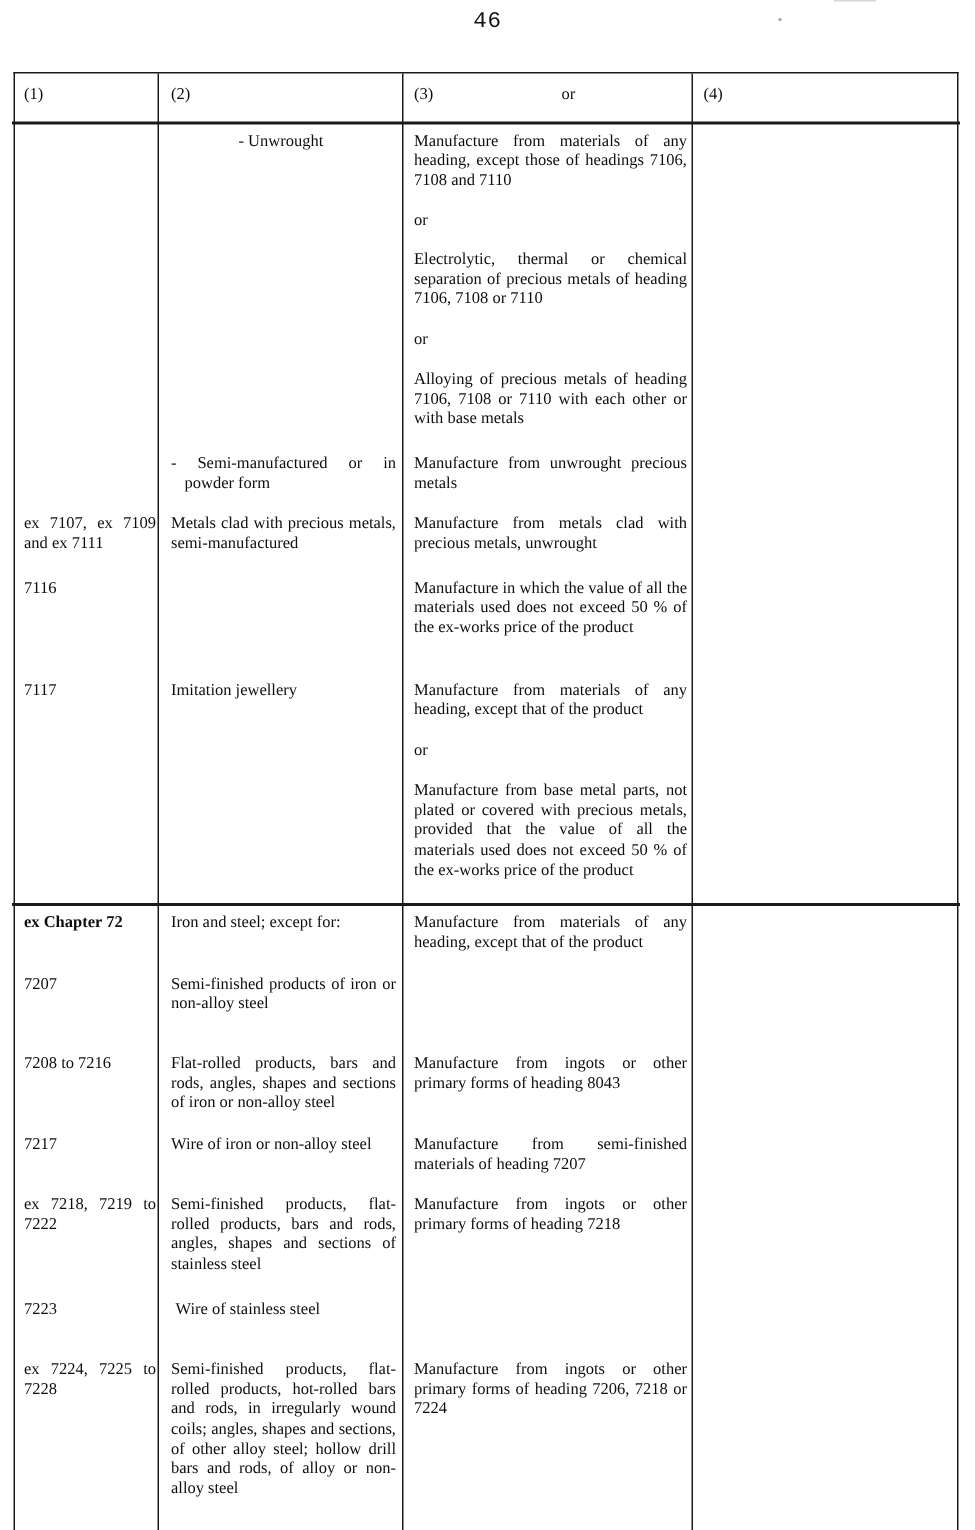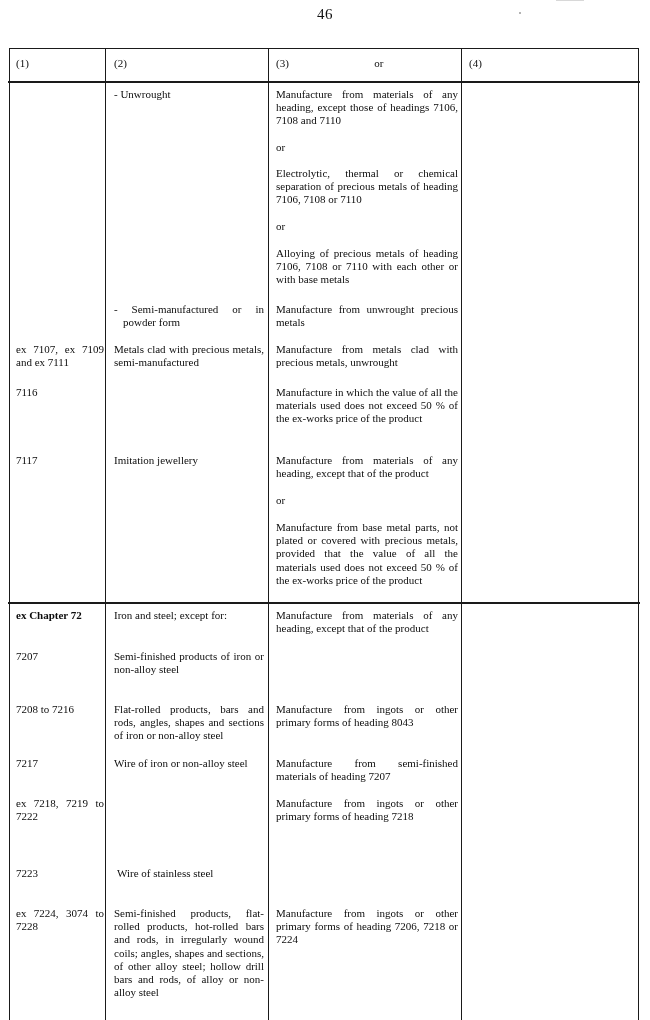--- a/index.html
+++ b/index.html
@@ -24,21 +24,21 @@
   }
 
   
   .page-number {
     position: absolute;
     left: 0;
     top: 6px;
     width: 650px;
     text-align: center;
     font-size: 15px;
-    font-family: Liberation Serif, serif;
+    font-family: Liberation Mono, monospace;
     letter-spacing: .5px;
     color: #111;
   }
   .stray-dot {
     position: absolute;
     left: 519px;
     top: 12px;
     width: 2px;
     height: 2px;
     background: #9a9a9a;
@@ -130,21 +130,21 @@
 
     <div class="cell hdr col1" style="top:8px;">(1)</div>
     <div class="cell hdr col2" style="top:8px;">(2)</div>
     <div class="cell hdr col3" style="top:8px; width:192px;">
       <span>(3)</span>
       <span style="display:inline-block; width:80px;"></span>
       <span>or</span>
     </div>
     <div class="cell hdr col4" style="top:8px;">(4)</div>
 
-    <div class="cell col2 hang" style="top:39px;">- Unwrought</div>
+    <div class="cell col2 hang" style="top:39px;margin-left:45px;">- Unwrought</div>
     <div class="cell col3 just" style="top:39px;">Manufacture from materials of any heading, except those of headings 7106, 7108 and 7110</div>
     <div class="cell col3" style="top:92px;">or</div>
     <div class="cell col3 just" style="top:118px;">Electrolytic, thermal or chemical separation of precious metals of heading 7106, 7108 or 7110</div>
     <div class="cell col3" style="top:171px;">or</div>
     <div class="cell col3 just" style="top:198px;">Alloying of precious metals of heading 7106, 7108 or 7110 with each other or with base metals</div>
 
     <div class="cell col3 just" style="top:254px;">Manufacture from unwrought precious metals</div>
     <div class="cell col2 hang just" style="top:254px;">- Semi-manufactured or in powder form</div>
 
     <div class="cell col1 just" style="top:294px;">ex 7107,  ex 7109 and ex 7111</div>
@@ -169,23 +169,24 @@
 
     <div class="cell col1" style="top:654px;">7208 to 7216</div>
     <div class="cell col2 just" style="top:654px;">Flat-rolled products, bars and rods, angles, shapes and sections of iron or non-alloy steel</div>
     <div class="cell col3 just" style="top:654px;">Manufacture from ingots or other primary forms of heading 8043</div>
 
     <div class="cell col1" style="top:708px;">7217</div>
     <div class="cell col2" style="top:708px;">Wire of iron or non-alloy steel</div>
     <div class="cell col3 just" style="top:708px;">Manufacture from semi-finished materials of heading 7207</div>
 
     <div class="cell col1 just" style="top:748px;">ex 7218,  7219 to 7222</div>
+    <div class="cell col2 just" style="top:748px;">Semi-finished products, flat-rolled products, bars and rods, angles, shapes and sections of stainless steel</div>
     <div class="cell col3 just" style="top:748px;">Manufacture from ingots or other primary forms of heading 7218</div>
 
     <div class="cell col1" style="top:818px;">7223</div>
     <div class="cell col2" style="top:818px; left:107px;">Wire of stainless steel</div>
 
-    <div class="cell col1 just" style="top:858px;">ex 7224,  3074 to 7228</div>
+    <div class="cell col1 just" style="top:858px;">ex 7224,  7225 to 7228</div>
     <div class="cell col2 just" style="top:858px;">Semi-finished products, flat-rolled products, hot-rolled bars and rods, in irregularly wound coils; angles, shapes and sections, of other alloy steel; hollow drill bars and rods, of alloy or non-alloy steel</div>
     <div class="cell col3 just" style="top:858px;">Manufacture from ingots or other primary forms of heading 7206, 7218 or 7224</div>
 
   </div>
 </div>
 
 </body></html>

